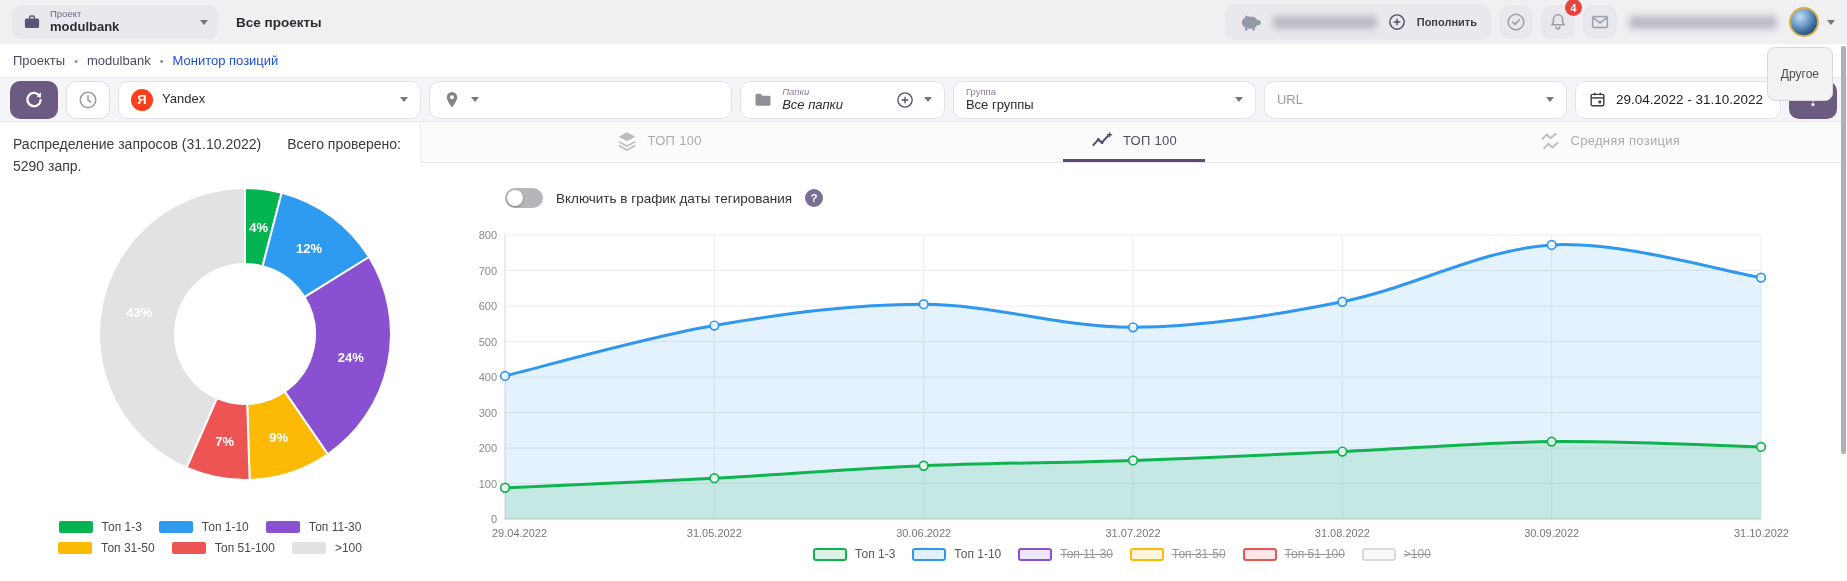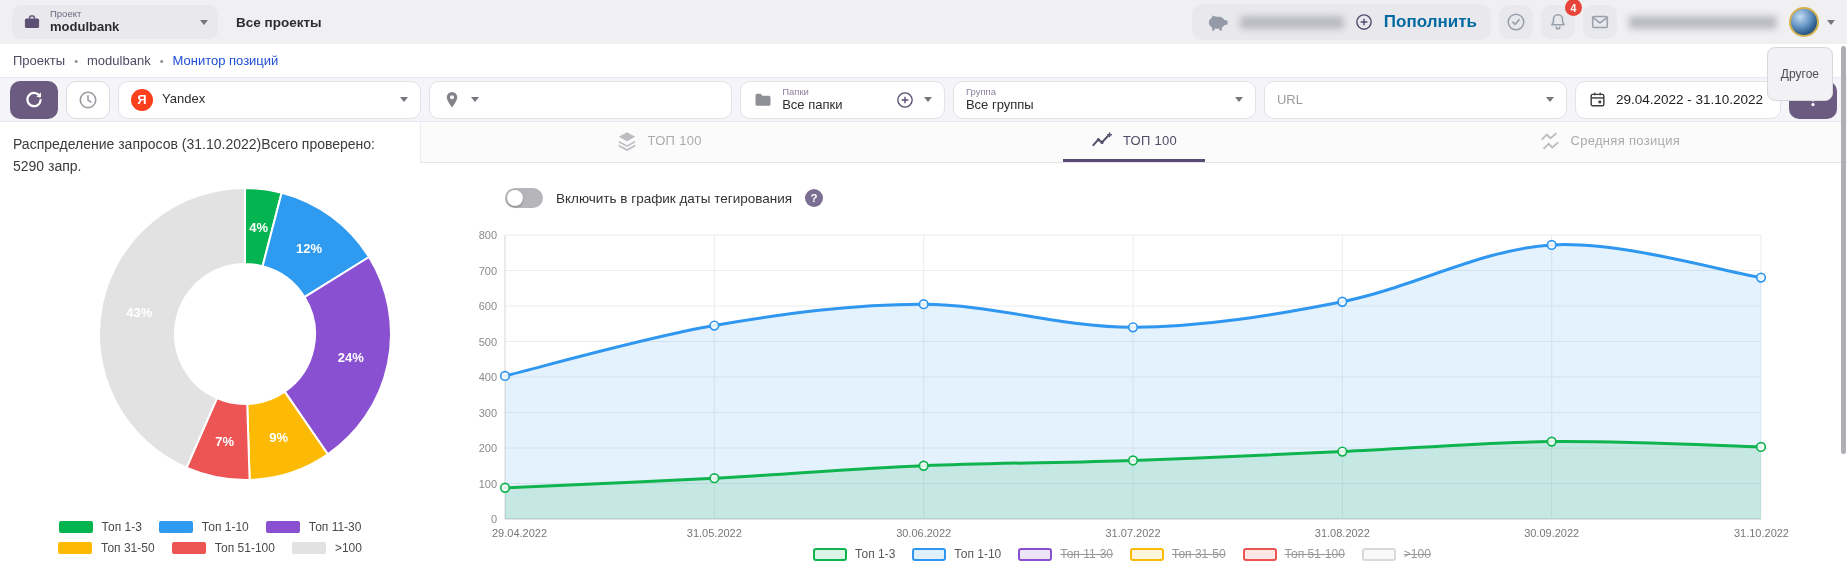--- a/index.html
+++ b/index.html
@@ -11,21 +11,21 @@
   .project-chip{display:flex;align-items:center;gap:8px;background:#e9e9ed;border-radius:9px;padding:4px 10px;width:206px;height:34px;box-sizing:border-box;cursor:pointer;}
   .chip-text{display:flex;flex-direction:column;line-height:1.15;flex:1;}
   .chip-label{font-size:9.5px;color:#71657f;}
   .chip-value{font-size:13px;font-weight:bold;color:#2c2c31;}
   .all-projects{font-size:13.5px;font-weight:bold;color:#2c2c31;}
   .topbar-right{margin-left:auto;display:flex;align-items:center;gap:8px;}
   .balance-group{display:flex;align-items:center;gap:10px;background:#e9e9ed;border-radius:10px;padding:0 14px;height:36px;}
   .blur-block{background:#b9b9c2;border-radius:3px;filter:blur(3.5px);}
   .bb-balance{width:104px;height:13px;}
   .bb-email{width:148px;height:13px;margin:0 4px;}
-  .topup-label{font-size:17px;font-weight:bold;color:#0369a1;}
+  .topup-label{font-size:11px;font-weight:bold;color:#404040;}
   .icon-btn{width:34px;height:34px;background:#e9e9ed;border-radius:10px;display:flex;align-items:center;justify-content:center;border:none;position:relative;cursor:pointer;padding:0;}
   .badge{position:absolute;top:-6px;right:-7px;min-width:17px;height:17px;border-radius:9px;background:#e8443a;color:#fff;font-size:10.5px;font-weight:bold;display:flex;align-items:center;justify-content:center;padding:0 2px;box-sizing:border-box;}
   .avatar{width:30px;height:30px;border-radius:50%;background:radial-gradient(circle at 35% 30%, #c3dcf1 0%, #6d9bc9 38%, #2e5f8f 68%, #1d3a57 100%);border:2px solid #d2b04c;box-sizing:border-box;}
   .chev{width:0;height:0;border-left:4.5px solid transparent;border-right:4.5px solid transparent;border-top:5.5px solid #76767c;flex-shrink:0;}
 
   
   .breadcrumb-row{height:33px;background:#fff;display:flex;align-items:center;padding:0 13px;position:relative;border-bottom:0;}
   .breadcrumb{display:flex;gap:9px;font-size:13px;align-items:center;justify-content:flex-end;}
   .crumb{color:#4e4a63;cursor:pointer;}
   .crumb.current{color:#1d4ed8;cursor:default;}
@@ -35,29 +35,29 @@
   
   .toolbar{height:45px;background:#f5f4f9;border-top:1px solid #eceaf1;border-bottom:1px solid #e8e6ee;display:flex;align-items:center;gap:8px;padding:0 10px;box-sizing:border-box;}
   .tb-btn{height:38px;border-radius:10px;border:none;display:flex;align-items:center;justify-content:center;cursor:pointer;flex-shrink:0;padding:0;}
   .tb-btn.primary{background:#6b5b80;width:48px;}
   .tb-btn.outline{background:#fff;border:1px solid #dcdce1;width:44px;box-sizing:border-box;}
   .select{height:38px;background:#fff;border:1px solid #e2e2e7;border-radius:10px;display:flex;align-items:center;gap:9px;padding:0 12px;box-sizing:border-box;cursor:pointer;min-width:0;}
   .sel-col{display:flex;flex-direction:column;line-height:1.12;flex:1;overflow:hidden;white-space:nowrap;}
   .sel-label{font-size:9.5px;color:#8d819f;}
   .sel-value{font-size:13px;color:#2c2c31;}
   .sel-placeholder{font-size:13px;color:#9a9aa0;flex:1;}
-  .flex15{flex:1.55;} .flex10{flex:1;}
+  .flex15{flex:1.55;} .flex10{flex:1;font-style:italic;}
   .datebox{width:206px;flex-shrink:0;height:38px;background:#fff;border:1px solid #e2e2e7;border-radius:10px;display:flex;align-items:center;gap:9px;padding:0 12px;box-sizing:border-box;cursor:pointer;font-size:13.5px;color:#1e1e22;}
   .yandex-logo{width:22px;height:22px;border-radius:50%;background:#fc3f1d;color:#fff;font-weight:bold;font-size:13px;display:flex;align-items:center;justify-content:center;flex-shrink:0;}
 
   
   .content{display:flex;height:459px;}
   .left-panel{width:420px;flex-shrink:0;box-sizing:border-box;padding:11px 13px 0;}
   .dist-title{font-size:14px;color:#3b3b40;line-height:1.6;max-width:392px;}
-  .dist-title .t1{}
+  .dist-title .t1{margin-right:26px;}
   .donut-wrap{margin:8px 0 0 84px;}
   .donut-legend{margin-top:34px;display:flex;flex-wrap:wrap;justify-content:center;column-gap:17px;row-gap:7px;padding:0 16px;}
   .dlg-item{display:flex;align-items:center;gap:9px;cursor:pointer;}
   .dlg-swatch{width:34px;height:12px;border-radius:2px;display:inline-block;}
   .dlg-label{font-size:12px;color:#4a4a4e;}
 
   .right-panel{flex:1;display:flex;flex-direction:column;min-width:0;}
   .tabs{height:40px;display:flex;background:#fbfbfc;border-bottom:1px solid #e4e4e7;border-left:1px solid #ededf0;flex-shrink:0;}
   .tab{flex:1;display:flex;align-items:stretch;justify-content:center;cursor:pointer;}
   .tab-inner{display:flex;align-items:center;gap:10px;padding:0 28px;border-bottom:3px solid transparent;box-sizing:border-box;}

